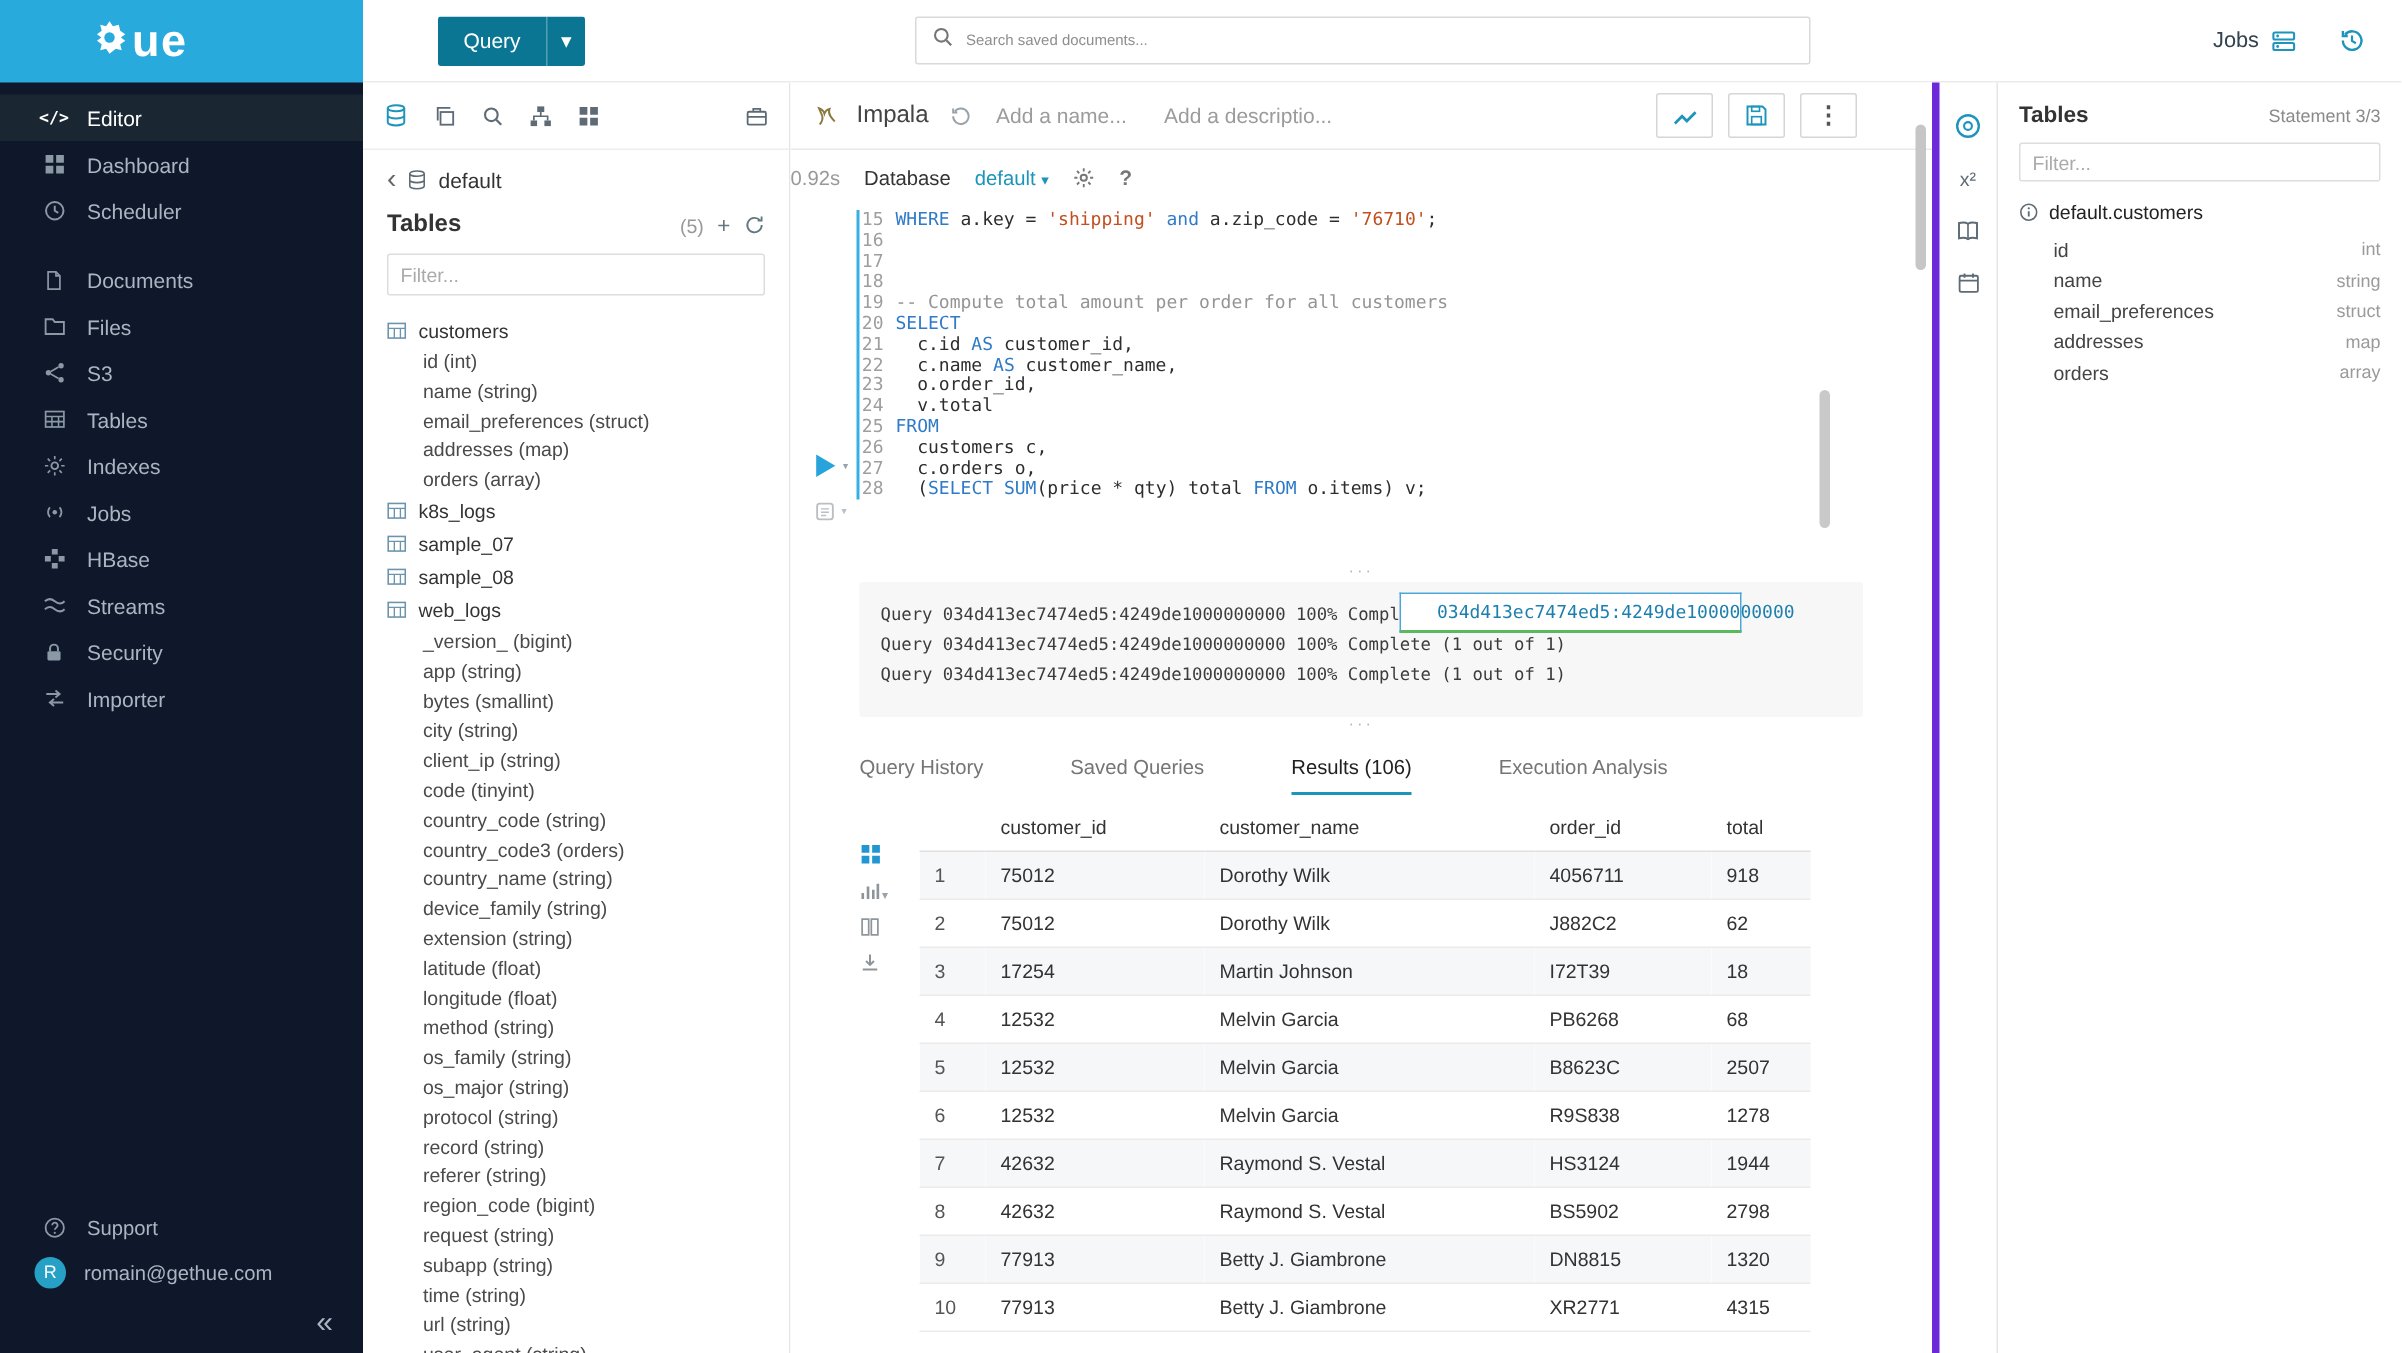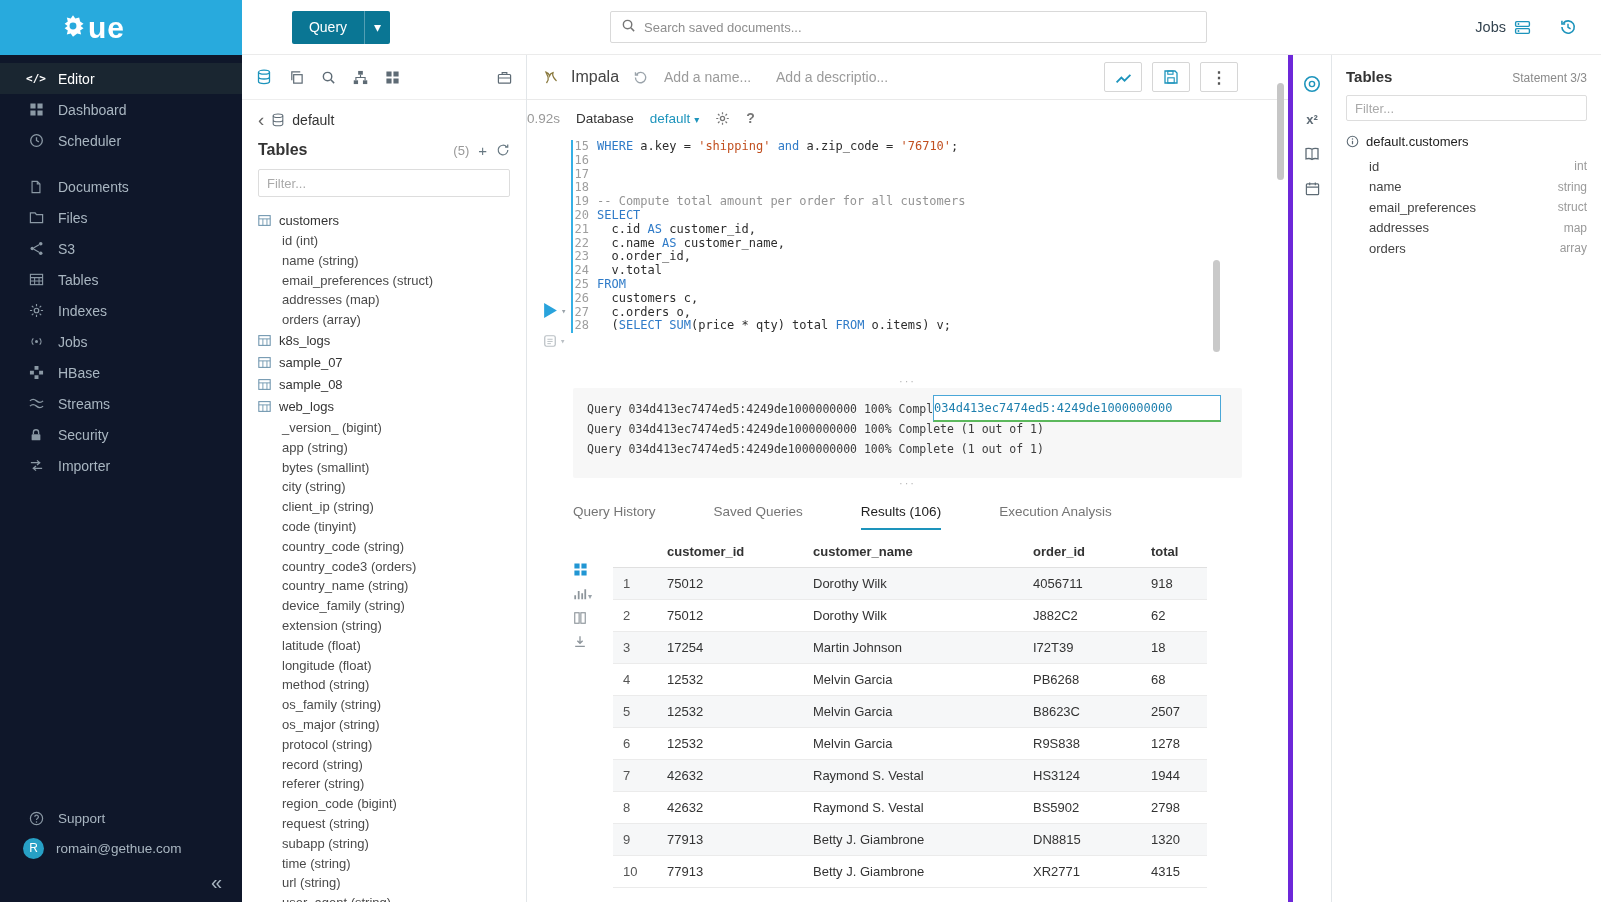--- a/index.html
+++ b/index.html
@@ -24,21 +24,21 @@
   .collapse-btn { text-align:right; padding:8px 20px 2px 0; color:#a9b6c1; font-size:20px; cursor:pointer; }
 
   
   .main { flex:1; display:flex; flex-direction:column; min-width:0; }
   .topbar { height:55px; flex:none; display:flex; align-items:center; position:relative; border-bottom:1px solid #ebebeb; background:#fff; }
   .query-split { display:flex; margin-left:50px; height:33px; border-radius:2px; overflow:hidden; }
   .query-split button { border:none; background:#0a7694; color:#fff; font-size:14px; cursor:pointer; font-family:inherit; }
   .query-main { width:72px; }
   .query-caret { width:26px; border-left:1px solid rgba(255,255,255,.3) !important; font-size:10px; }
   .search { position:absolute; left:368px; width:597px; height:32px; border:1px solid #d9d9d9; border-radius:2px; display:flex; align-items:center; padding:0 10px; gap:8px; color:#757575; }
-  .search input { border:none; outline:none; flex:1; font-size:13px; font-family:inherit; color:#333; }
+  .search input { border:none; outline:none; flex:1; font-size:10px; font-family:inherit; color:#333; }
   .search input::placeholder { color:#8e8e8e; }
   .topbar-right { margin-left:auto; display:flex; align-items:center; gap:28px; padding-right:24px; }
   .jobs-link { display:flex; align-items:center; gap:8px; color:#33434f; font-size:14.5px; cursor:pointer; }
   .jobs-link .ic, .hist-ic { color:#1d94bc; display:inline-flex; }
   .hist-ic { cursor:pointer; }
 
   .content { display:flex; height:847px; }
 
   
   .assist { width:285px; flex:none; border-right:1px solid #e2e6e9; display:flex; flex-direction:column; overflow:hidden; }
@@ -91,45 +91,45 @@
   .tok-cmt { color:#949494; }
   .play { position:absolute; left:16px; top:166px; color:#29a3dc; cursor:pointer; display:flex; align-items:center; gap:3px; }
   .play .pcaret { color:#9aa3aa; font-size:9px; }
   .fmt { position:absolute; left:16px; top:198px; color:#b9bfc4; cursor:pointer; display:flex; align-items:center; gap:3px; font-size:9px; }
   .scroll-thumb { position:absolute; right:68px; top:124px; width:7px; height:92px; background:#c9c9c9; border-radius:4px; cursor:grab; }
   .page-scroll { position:absolute; right:4px; top:28px; width:7px; height:97px; background:#c6c6c6; border-radius:4px; cursor:grab; }
 
   .grip { height:12px; text-align:center; color:#b5b5b5; font-size:11px; line-height:10px; letter-spacing:2px; cursor:row-resize; }
   .logs { margin:0 46px; height:90px; background:#f7f7f7; border-radius:2px; padding:11px 14px; font-family:"DejaVu Sans Mono", monospace; font-size:11.5px; line-height:20px; color:#3c3c3c; position:relative; }
   .log-line { white-space:nowrap; }
-  .qid-overlay { position:absolute; left:360px; top:7px; width:288px; background:#fff; border:1px solid #4aa7d8; border-bottom:2px solid #5cb85c; padding:2px 0; color:#1d7fae; font-size:12px; white-space:nowrap; cursor:pointer; }
+  .qid-overlay { position:absolute; left:360px; top:7px; width:228px; background:#fff; border:1px solid #4aa7d8; border-bottom:2px solid #5cb85c; padding:2px 24px; color:#1d7fae; font-size:12px; white-space:nowrap; cursor:pointer; }
 
   .tabs { display:flex; gap:58px; padding:14px 46px 0; font-size:13.5px; color:#757575; }
   .tab { padding-bottom:9px; cursor:pointer; border-bottom:2px solid transparent; }
   .tab.active { color:#212121; border-bottom-color:#1d94bc; }
 
   .results { flex:1; display:flex; padding:6px 0 0 46px; overflow:hidden; }
   .res-rail { width:40px; flex:none; display:flex; flex-direction:column; align-items:flex-start; gap:10px; padding-top:26px; color:#8d959b; }
   .rt-icon { display:inline-flex; align-items:flex-end; cursor:pointer; }
   .rt-icon.active { color:#2196d3; }
   .mini-caret { font-size:8px; color:#9aa3aa; margin-left:1px; }
   .res-table { width:594px; }
   table { border-collapse:collapse; width:100%; font-size:13px; color:#333; table-layout:fixed; }
-  thead th { text-align:left; font-weight:700; padding:8px 10px; border-bottom:1px solid #e0e0e0; }
+  thead th { text-align:left; font-weight:400; padding:8px 10px; border-bottom:1px solid #e0e0e0; }
   th.num, td.num { width:44px; }
   tbody td { padding:8px 10px; border-bottom:1px solid #ebebeb; overflow:hidden; white-space:nowrap; }
   tbody tr:nth-child(odd) { background:#f6f7f8; }
   td.num { color:#555; }
   th:nth-child(2), td:nth-child(2) { width:146px; }
   th:nth-child(3), td:nth-child(3) { width:220px; }
   th:nth-child(4), td:nth-child(4) { width:118px; }
 
   
   .right-strip { width:38px; flex:none; display:flex; flex-direction:column; align-items:center; padding-top:20px; gap:19px; color:#5e6b75; }
-  .rs-icon { cursor:pointer; display:inline-flex; font-size:13px; font-weight:700; }
+  .rs-icon { cursor:pointer; display:inline-flex; font-size:13px; font-weight:400; }
   .rs-icon.active { color:#1d94bc; }
   .right-panel { width:270px; flex:none; border-left:1px solid #e2e6e9; padding:13px 14px; overflow:hidden; }
   .rp-head { display:flex; align-items:baseline; }
   .rp-title { font-size:15px; font-weight:700; color:#333; }
   .rp-stmt { margin-left:auto; font-size:12px; color:#8a8a8a; }
   .rp-filter { margin-top:10px; }
   .rp-filter input { width:100%; height:26px; border:1px solid #ddd; border-radius:2px; padding:0 8px; font-size:13px; font-family:inherit; outline:none; color:#555; }
   .rp-filter input::placeholder { color:#aaa; }
   .rp-table { margin-top:13px; display:flex; align-items:center; gap:7px; font-size:13px; color:#222; cursor:pointer; }
   .info-ic { color:#5e6b75; display:inline-flex; }

